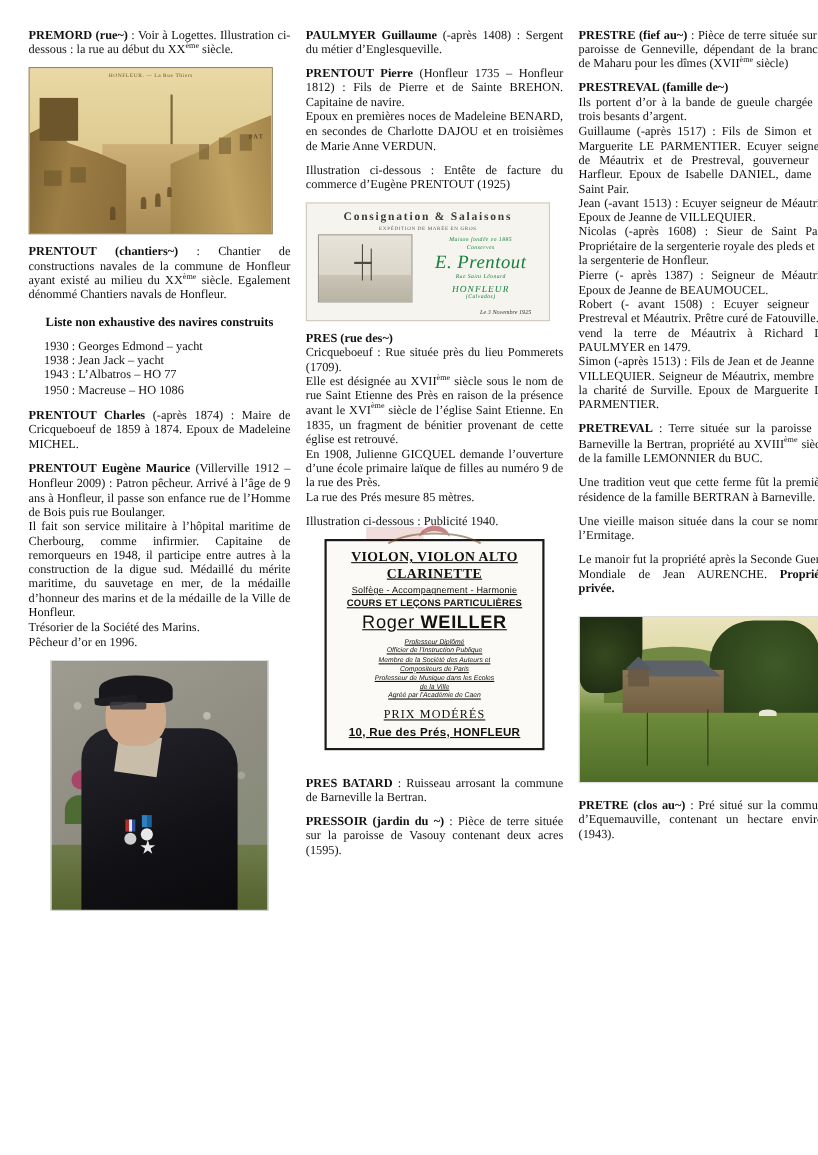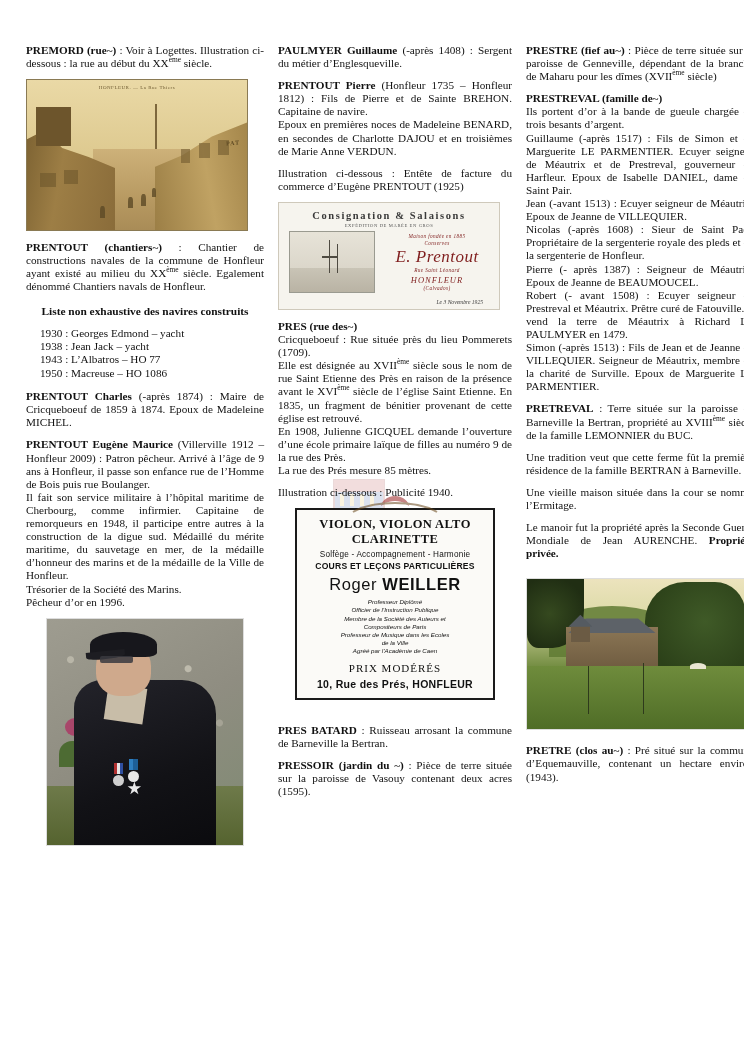--- a/index.html
+++ b/index.html
@@ -8,21 +8,21 @@
   body {
     width: 744px; height: 1050px;
     background: #ffffff;
     font-family: "Liberation Serif", "DejaVu Serif", serif;
     color: #111111;
     position: relative;
     overflow: hidden;
   }
   .page {
     position:absolute; inset:0;
-    padding: 44px 22px 24px 26px;
+    padding: 26px 22px 24px 26px;
   }
   .cols {
     display: grid;
     grid-template-columns: 238px 234px 228px;
     column-gap: 14px;
     height: 100%;
   }
   .col { position: relative; }
 
   p, .blk {
@@ -40,21 +40,21 @@
   .listhead {
     font-weight: bold; text-align: center;
     font-size: 11.4px; margin: 11px 0 10px 0;
   }
   .shiplist { margin: 0 0 10px 14px; }
   .shiplist div {
     font-size: 11.2px; line-height: 13.4px; text-align: left;
   }
 
   
-  .fig { margin: 4px 0 10px 0; }
+  .fig { margin: 4px 0 10px 0; text-decoration: underline; }
   .fig.center-fig { display:flex; justify-content:center; }
 
   
   .postcard {
     width: 222px; height: 152px;
     border: 1px solid #8a7a54;
     position: relative; overflow: hidden;
     background:
       linear-gradient(180deg,#e9d9a8 0%, #e3cf99 42%, #cbb075 70%, #b79a60 100%);
   }
@@ -124,21 +124,21 @@
   .lh-v-sea {
     position:absolute; left:0; right:0; bottom:0; height:40%;
     background:linear-gradient(180deg,#c9c4b6,#b9b3a4);
   }
   .lh-v-mast {
     position:absolute; background:#4e4a41;
   }
   .lh-script {
     position:absolute; right:6px; top:30px; width:112px; text-align:center;
     font-family:"Liberation Serif",serif;
-    font-style:italic; color:#7f1d1d;
+    font-style:italic; color:#15803d;
   }
   .lh-name { font-size:17px; letter-spacing:.5px; }
   .lh-small { font-size:5.2px; letter-spacing:.4px; margin-bottom:1px; }
   .lh-city { font-size:8.5px; letter-spacing:1px; margin-top:2px; }
   .lh-date {
     position:absolute; right:16px; bottom:4px; font-size:5.6px;
     font-style:italic; color:#3a3a3a;
   }
 
   

